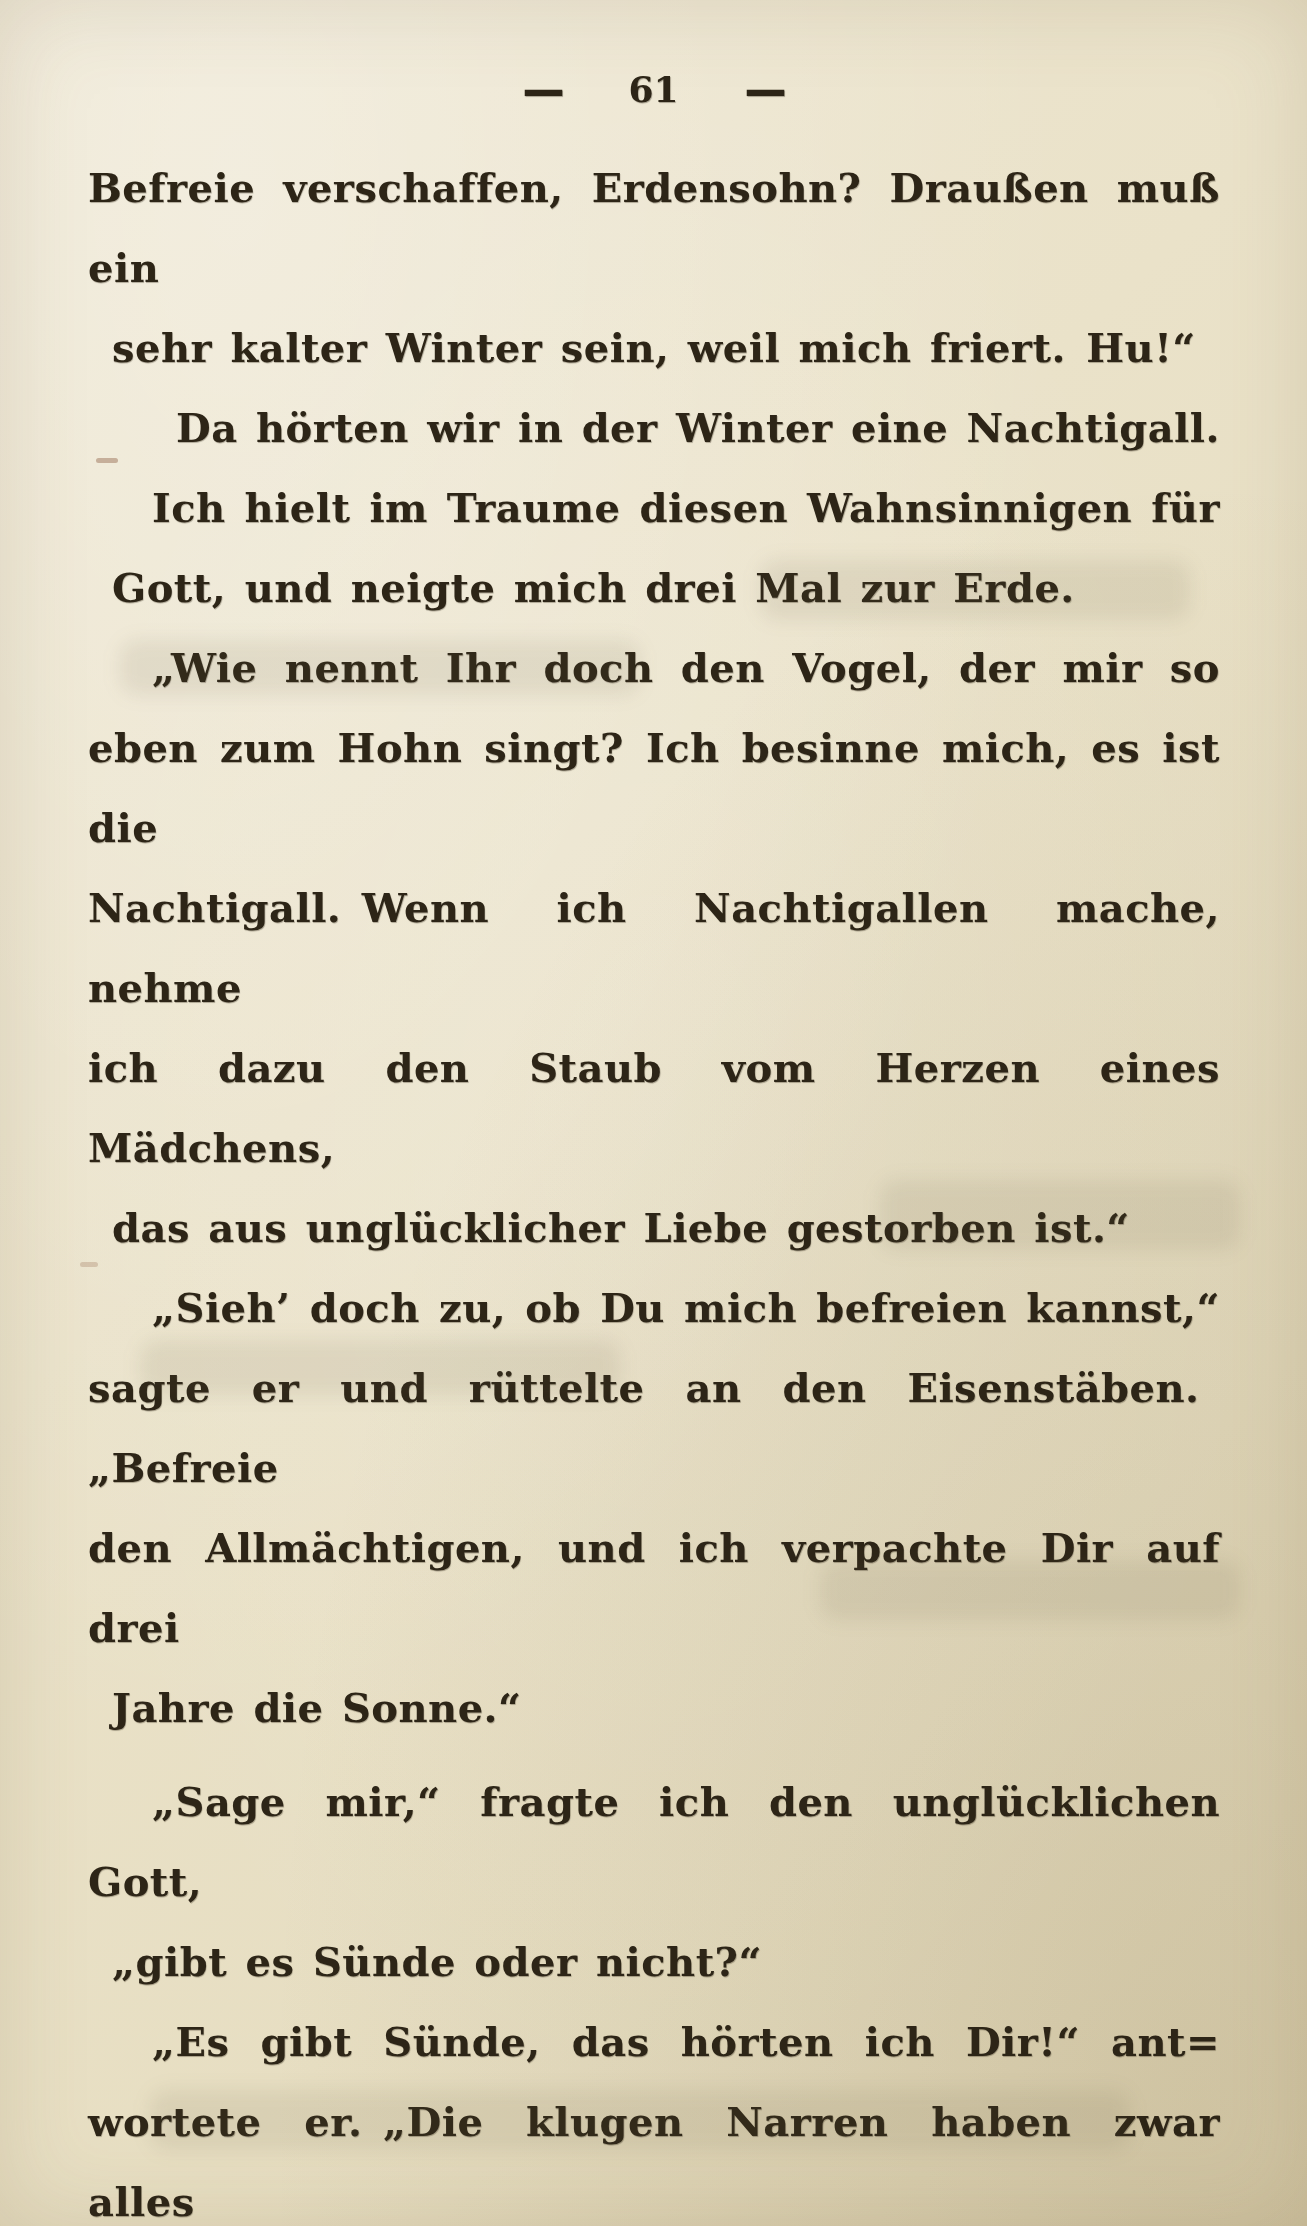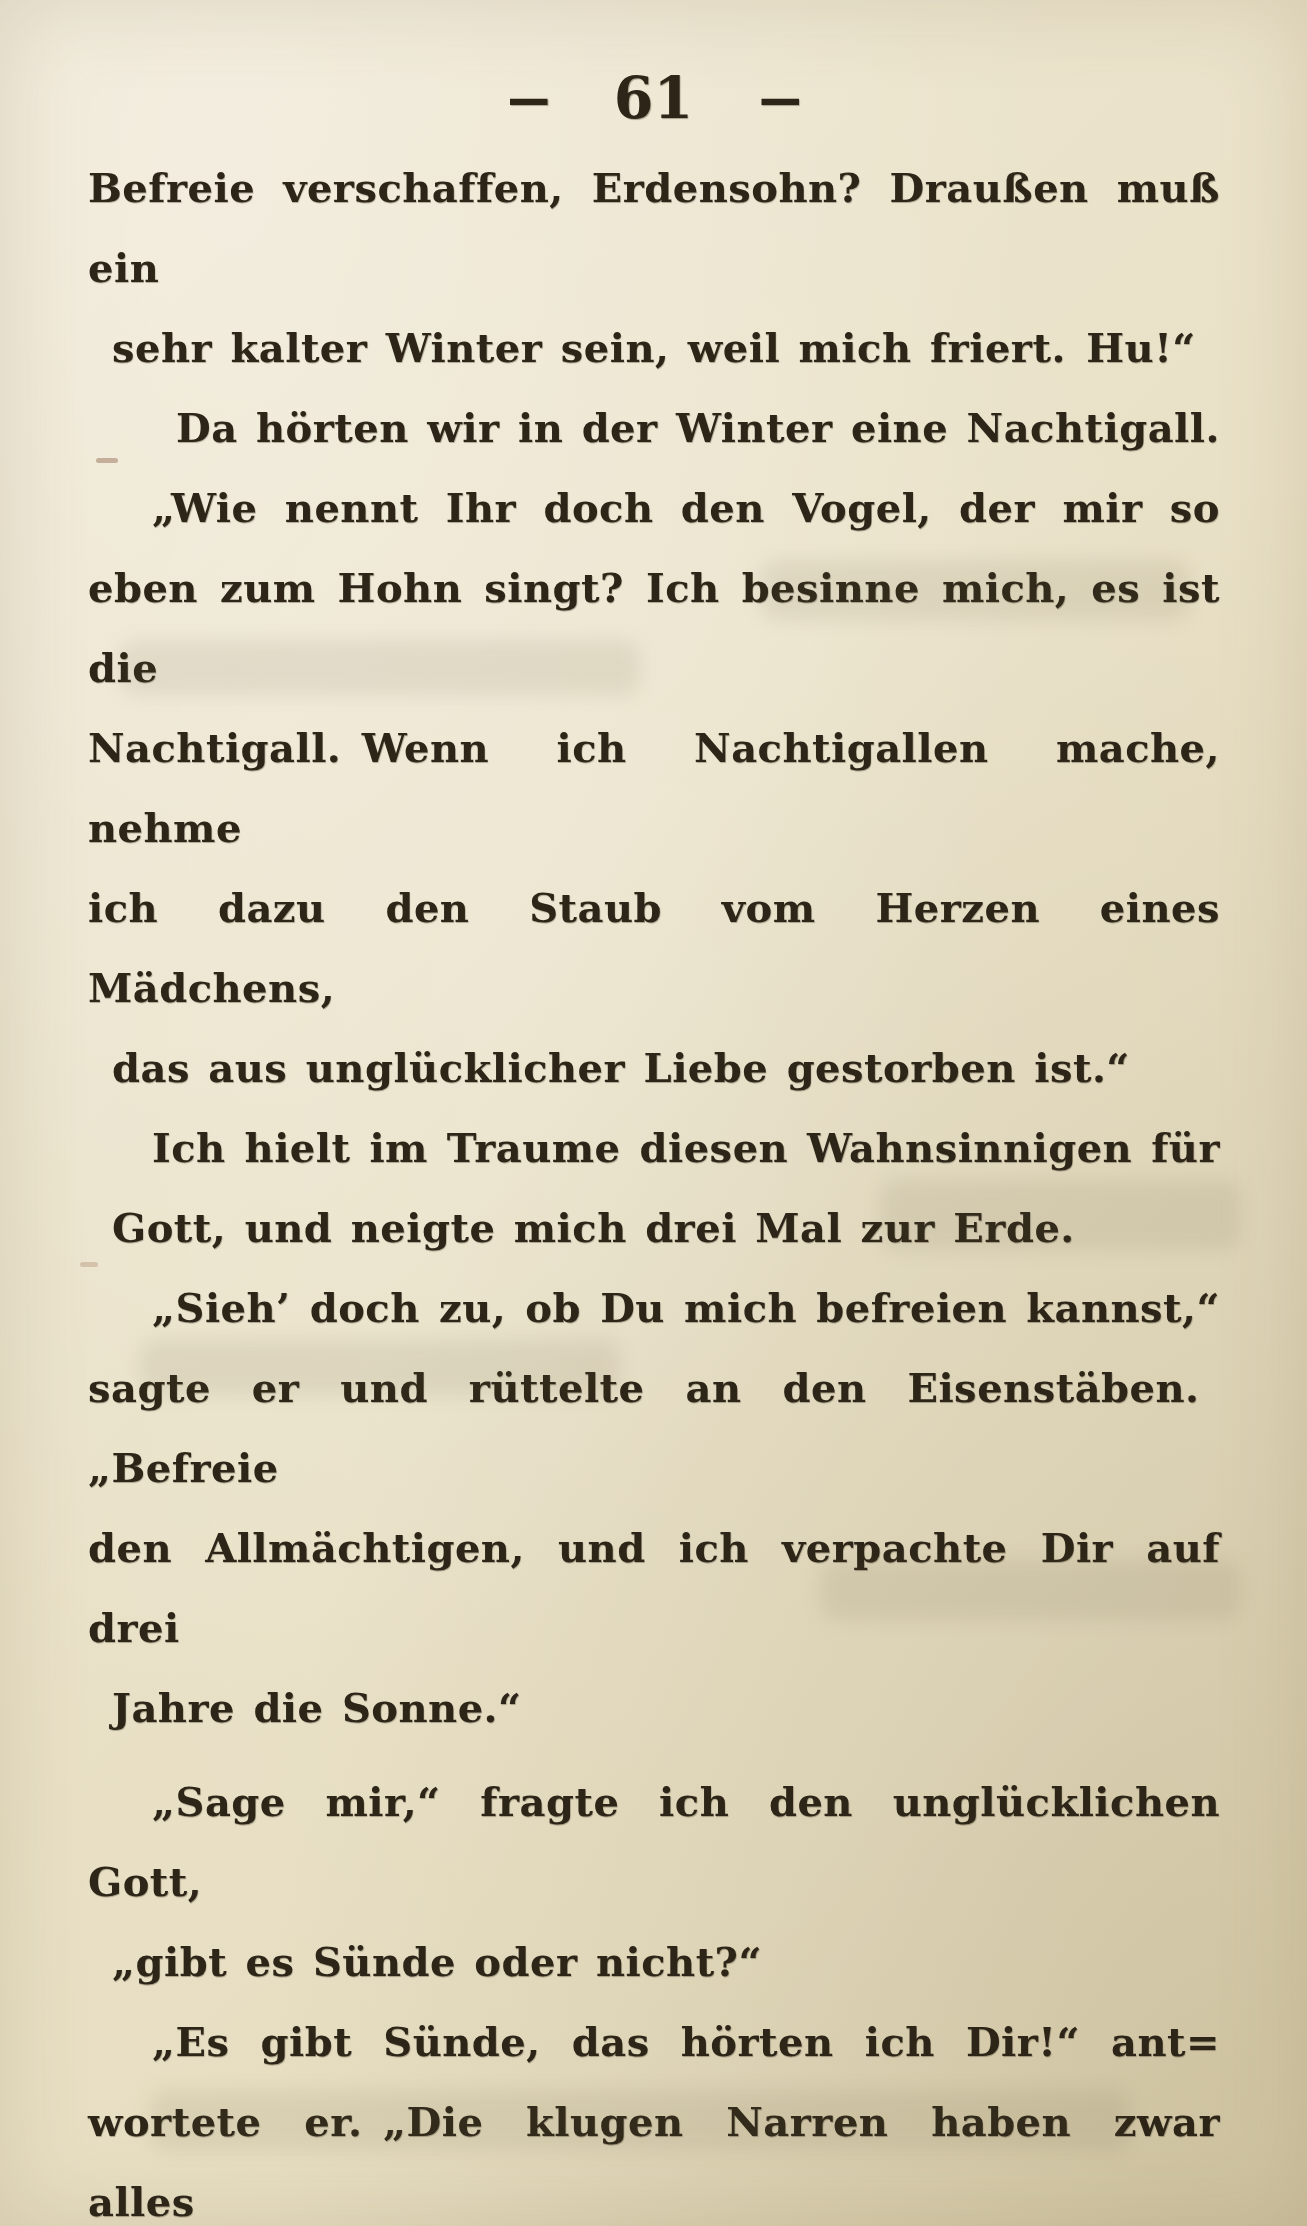--- a/index.html
+++ b/index.html
@@ -20,21 +20,21 @@
 
   
   .header {
     position:absolute; top:64px; left:0; width:100%;
     display:flex; justify-content:center; align-items:center;
     column-gap:66px;
     font-size:42px; font-weight:bold;
     text-shadow:0.8px 1px 0.8px rgba(43,34,20,0.35);
   }
   .header .dash { letter-spacing:-2px; transform:scaleY(1.25); }
-  .header .pagenum { font-size:57px; }
+  .header .pagenum { font-size:36px; }
 
   
   .text-block {
     position:absolute; left:88px; top:148px; width:1132px;
     font-size:40px; line-height:80px; font-weight:bold;
     word-spacing:4px; letter-spacing:0.5px;
     text-shadow:0.6px 0.9px 0.7px rgba(43,34,20,0.32);
   }
   .para { margin:0; }
   .para.gap { margin-top:14px; }
@@ -67,29 +67,29 @@
 
   <div class="text-block">
       <div class="para">
         <div class="line">Befreie verschaffen, Erdensohn? Draußen muß ein</div>
         <div class="line last">sehr kalter Winter sein, weil mich friert. Hu!“</div>
       </div>
       <div class="para">
         <div class="line last first">Da hörten wir in der Winter eine Nachtigall.</div>
       </div>
       <div class="para">
+        <div class="line first">Ich hielt im Traume diesen Wahnsinnigen für</div>
+        <div class="line last">Gott, und neigte mich drei Mal zur Erde.</div>
+      </div>
+      <div class="para">
         <div class="line first">„Wie nennt Ihr doch den Vogel, der mir so</div>
         <div class="line">eben zum Hohn singt? Ich besinne mich, es ist die</div>
         <div class="line">Nachtigall. Wenn ich Nachtigallen mache, nehme</div>
         <div class="line">ich dazu den Staub vom Herzen eines Mädchens,</div>
         <div class="line last">das aus unglücklicher Liebe gestorben ist.“</div>
-      </div>
-      <div class="para">
-        <div class="line first">Ich hielt im Traume diesen Wahnsinnigen für</div>
-        <div class="line last">Gott, und neigte mich drei Mal zur Erde.</div>
       </div>
       <div class="para">
         <div class="line first">„Sieh’ doch zu, ob Du mich befreien kannst,“</div>
         <div class="line">sagte er und rüttelte an den Eisenstäben. „Befreie</div>
         <div class="line">den Allmächtigen, und ich verpachte Dir auf drei</div>
         <div class="line last">Jahre die Sonne.“</div>
       </div>
       <div class="para gap">
         <div class="line first">„Sage mir,“ fragte ich den unglücklichen Gott,</div>
         <div class="line last">„gibt es Sünde oder nicht?“</div>

